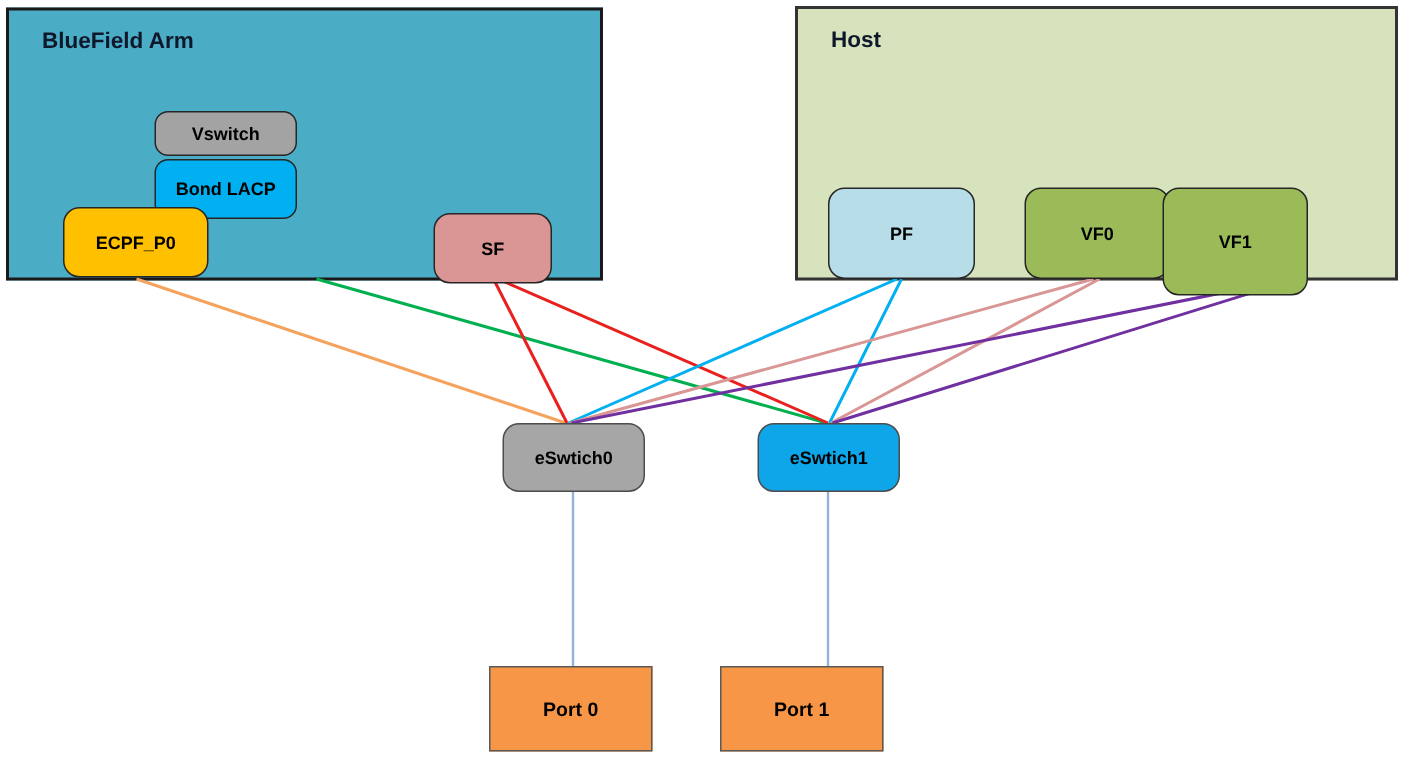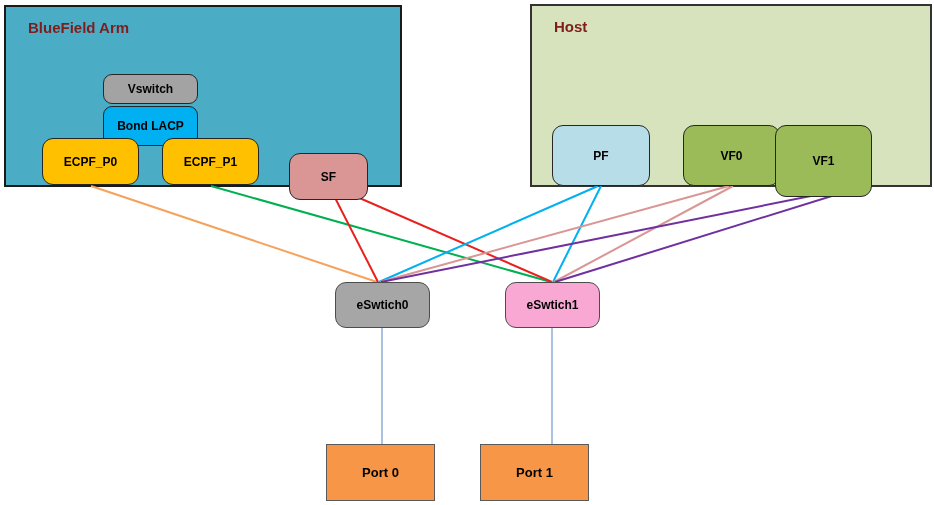--- a/index.html
+++ b/index.html
@@ -24,21 +24,21 @@
   .container-box {
     border: 2px solid #1a1a1a;
     z-index: 1;
   }
   .container-title {
     position: absolute;
     left: 22px;
     top: 12px;
     font-size: 15px;
     font-weight: bold;
-    color: #7f1d1d;
+    color: #0f172a;
   }
   .node {
     border: 1.5px solid #262626;
     border-radius: 11px;
     display: flex;
     align-items: center;
     justify-content: center;
     font-size: 12px;
     z-index: 3;
   }
@@ -64,21 +64,21 @@
   #host      { left: 530px; top: 4px;   width: 402px; height: 183px; }
   #merged    { left: 264px; top: 260px; width: 412px; height: 116px; border: 1.5px solid #595959; }
   #merged .container-title {
     left: 0; right: 0; top: auto; bottom: 8px;
     text-align: center;
   }
   #vswitch   { left: 103px; top: 74px;  width: 95px;  height: 30px; border-radius: 9px; }
   #bondlacp  { left: 103px; top: 106px; width: 95px;  height: 40px; border-radius: 9px; }
   #ecpf0     { left: 42px;  top: 138px; width: 97px;  height: 47px; }
   #ecpf1     { left: 162px; top: 138px; width: 97px;  height: 47px; }
-  #sf        { left: 289px; top: 153px; width: 79px;  height: 47px; }
+  #sf        { left: 289px; top: 142px; width: 79px;  height: 47px; }
   #pf        { left: 552px; top: 125px; width: 98px;  height: 61px; }
   #vf0       { left: 683px; top: 125px; width: 97px;  height: 61px; }
   #vf1       { left: 775px; top: 125px; width: 97px;  height: 72px; }
   #eswitch0  { left: 335px; top: 282px; width: 95px;  height: 46px; border-color: #4d4d4d; }
   #eswitch1  { left: 505px; top: 282px; width: 95px;  height: 46px; border-color: #4d4d4d; }
   #port0     { left: 326px; top: 444px; width: 109px; height: 57px; }
   #port1     { left: 480px; top: 444px; width: 109px; height: 57px; }
 </style>
 </head>
 <body>
@@ -111,41 +111,38 @@
 
   <div class="box node inner-node" id="vswitch" style="background: #a3a3a3;">
       <span>Vswitch</span>
     </div>
   <div class="box node inner-node" id="bondlacp" style="background: rgb(0, 176, 240);">
       <span>Bond LACP</span>
     </div>
   <div class="box node inner-node" id="ecpf0" style="background: rgb(255, 192, 0);">
       <span>ECPF_P0</span>
     </div>
-  <div class="box node inner-node" id="ecpf1" style="background: rgb(255, 192, 0);">
-      <span>ECPF_P1</span>
-    </div>
   <div class="box node inner-node" id="sf" style="background: rgb(217, 150, 148);">
       <span>SF</span>
     </div>
 
   <div class="box node inner-node" id="pf" style="background: rgb(183, 222, 232);">
       <span>PF</span>
     </div>
   <div class="box node inner-node" id="vf0" style="background: rgb(155, 187, 89); align-items: center;">
       <span>VF0</span>
     </div>
   <div class="box node inner-node" id="vf1" style="background: rgb(155, 187, 89);">
       <span>VF1</span>
     </div>
 
   <div class="box node" id="eswitch0" style="background: rgb(166, 166, 166);">
       <span>eSwtich0</span>
     </div>
-  <div class="box node" id="eswitch1" style="background: #f9a8d4;">
+  <div class="box node" id="eswitch1" style="background: #0ea5e9;">
       <span>eSwtich1</span>
     </div>
 
   <div class="box port" id="port0" style="background: rgb(247, 150, 70);">
       <span>Port 0</span>
     </div>
   <div class="box port" id="port1" style="background: rgb(247, 150, 70);">
       <span>Port 1</span>
     </div>
 

